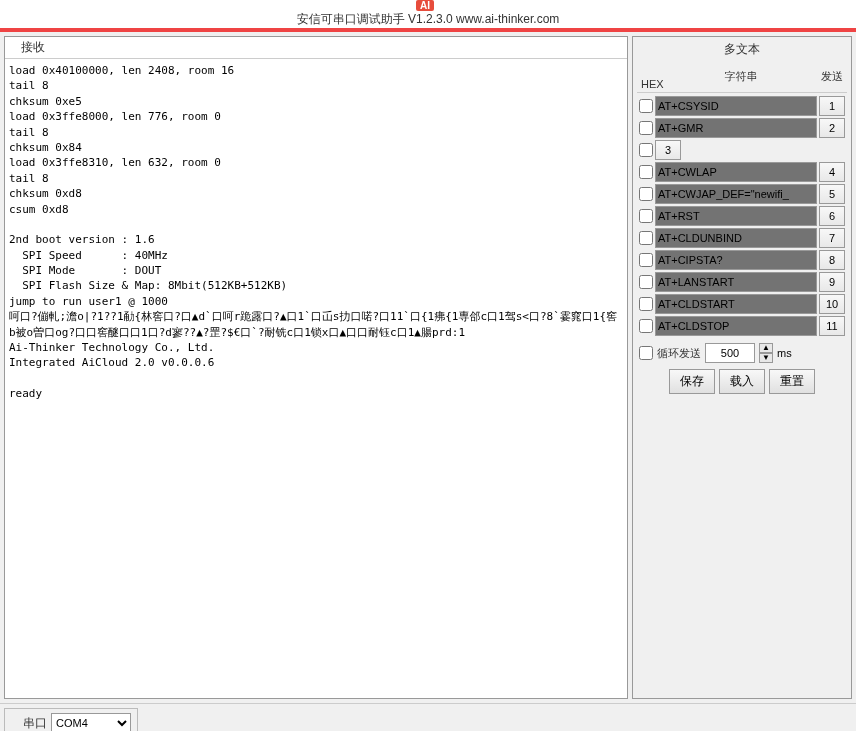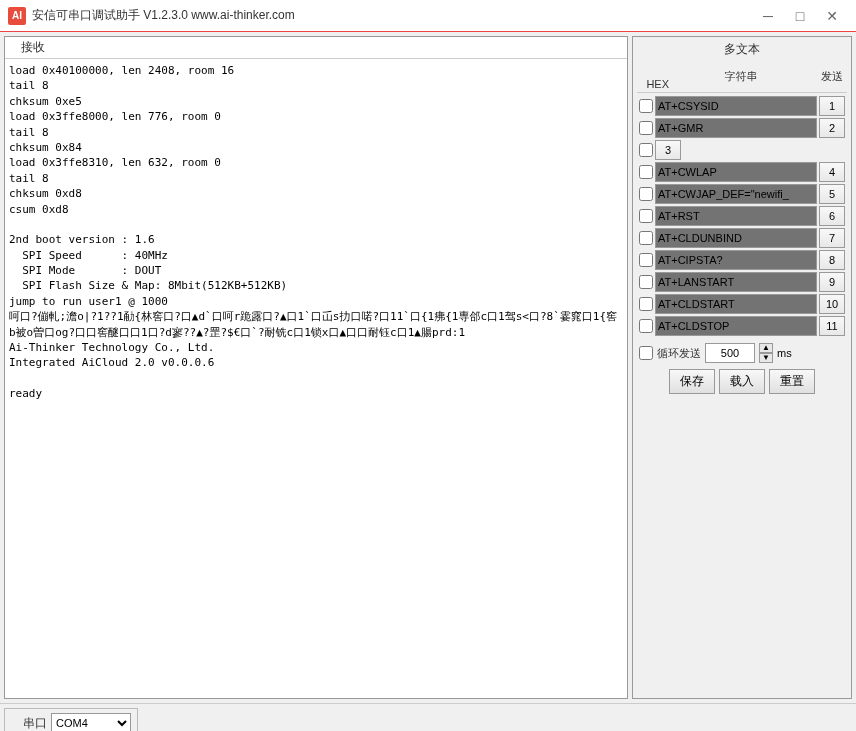--- a/index.html
+++ b/index.html
@@ -5,22 +5,23 @@
     * { box-sizing: border-box; margin: 0; padding: 0; font-family: 'Microsoft YaHei', Arial, sans-serif; }
     body { background: #f0f0f0; width: 856px; height: 731px; overflow: hidden; font-size: 12px; }
     
     
     .title-bar {
       background: #fff;
       height: 32px;
       display: flex;
       align-items: center;
       padding: 0 8px;
-      border-bottom: 1px solid #ef4444;
+      border-bottom: 4px solid #ef4444;
       user-select: none;
+      flex-direction: column;
     }
     .title-bar .app-icon {
       width: 18px; height: 18px; margin-right: 6px;
       background: #e74c3c;
       border-radius: 2px;
       display: flex; align-items: center; justify-content: center;
       color: white; font-size: 10px; font-weight: bold;
     }
     .title-bar .title-text {
       font-size: 12px; color: #333; flex: 1;
@@ -98,21 +99,21 @@
       margin-bottom: 2px;
     }
     .right-panel-header {
       display: flex;
       align-items: center;
       font-size: 11px;
       color: #333;
       padding: 0 4px 2px 4px;
       border-bottom: 1px solid #ccc;
     }
-    .right-panel-header .hex-col { width: 28px; text-align: right; margin-top: 16px; }
+    .right-panel-header .hex-col { width: 28px; text-align: left; margin-top: 16px; }
     .right-panel-header .str-col { flex: 1; text-align: center; }
     .right-panel-header .send-col { width: 30px; text-align: right; }
 
     .at-row {
       display: flex;
       align-items: center;
       gap: 2px;
       padding: 1px 2px;
     }
     .at-checkbox { width: 14px; height: 14px; flex-shrink: 0; }

